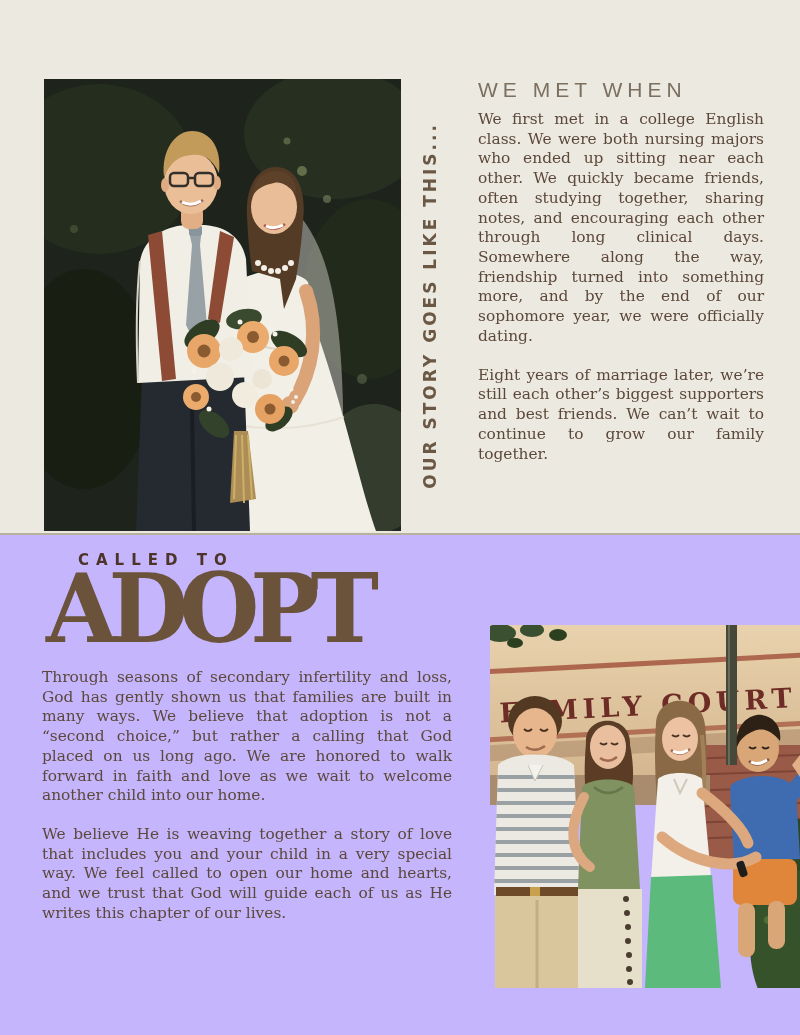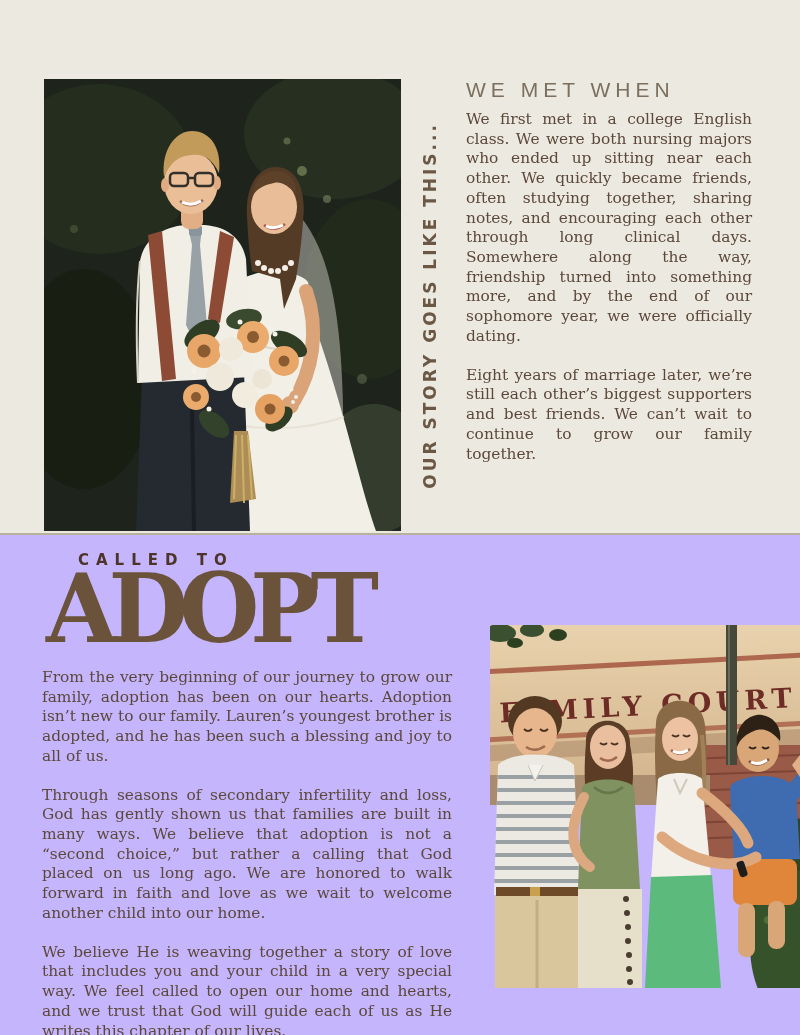--- a/index.html
+++ b/index.html
@@ -6,21 +6,21 @@
   .page{position:relative;width:800px;height:1035px;background:#ECE9E0;overflow:hidden;
         font-family:"DejaVu Serif", serif;}
   
   .top-section{position:absolute;left:0;top:0;width:800px;height:533px;background:#ECE9E0;}
   .wedding-photo{position:absolute;left:44px;top:79px;width:357px;height:452px;overflow:hidden;}
   .vlabel{position:absolute;left:401px;top:79px;width:57px;height:452px;
           display:flex;align-items:center;justify-content:center;}
   .vlabel span{writing-mode:vertical-rl;transform:rotate(180deg);
           font-family:"DejaVu Sans", sans-serif;font-weight:bold;font-size:17px;
           letter-spacing:3px;color:#6a5844;white-space:nowrap;}
-  .right-col{position:absolute;left:466px;top:78px;width:302px;}
+  .right-col{position:absolute;left:478px;top:78px;width:302px;}
   .met-heading{font-family:"Liberation Sans", sans-serif;font-weight:400;font-size:21px;
           letter-spacing:5px;color:#7b6f5f;margin:0 0 8px 0;}
   .body-copy p{font-size:15.4px;line-height:1.28;color:#5c483a;text-align:justify;
           margin:0 16px 19px 0;}
   .body-copy p:last-child{margin-bottom:0;}
   
   .divider{position:absolute;left:0;top:533px;width:800px;height:2px;background:#b7b19c;}
   
   .bottom-section{position:absolute;left:0;top:535px;width:800px;height:500px;background:#c4b5fd;}
   .kicker{position:absolute;left:78px;top:16px;font-family:"DejaVu Sans", sans-serif;
@@ -150,21 +150,20 @@
   </div>
 
   <div class="divider"></div>
 
   <div class="bottom-section">
 
     <div class="kicker">CALLED TO</div>
     <div class="adopt-title">ADOPT</div>
 
     <div class="bottom-col body-copy">
-      <p>From the very beginning of our journey to grow our family, adoption has been on our hearts. Adoption isn’t new to our family. Lauren’s youngest brother is adopted, and he has been such a blessing and joy to all of us.</p>
       <p>Through seasons of secondary infertility and loss, God has gently shown us that families are built in many ways. We believe that adoption is not a “second choice,” but rather a calling that God placed on us long ago. We are honored to walk forward in faith and love as we wait to welcome another child into our home.</p>
       <p>We believe He is weaving together a story of love that includes you and your child in a very special way. We feel called to open our home and hearts, and we trust that God will guide each of us as He writes this chapter of our lives.</p>
     </div>
 
     <div class="family-photo">
       <svg width="310" height="363" viewBox="0 0 310 363" xmlns="http://www.w3.org/2000/svg">
         <defs>
           <linearGradient id="bldg" x1="0" y1="0" x2="0" y2="1">
             <stop offset="0" stop-color="#e8d2ad"></stop>
               <stop offset="1" stop-color="#d3b58d"></stop>

